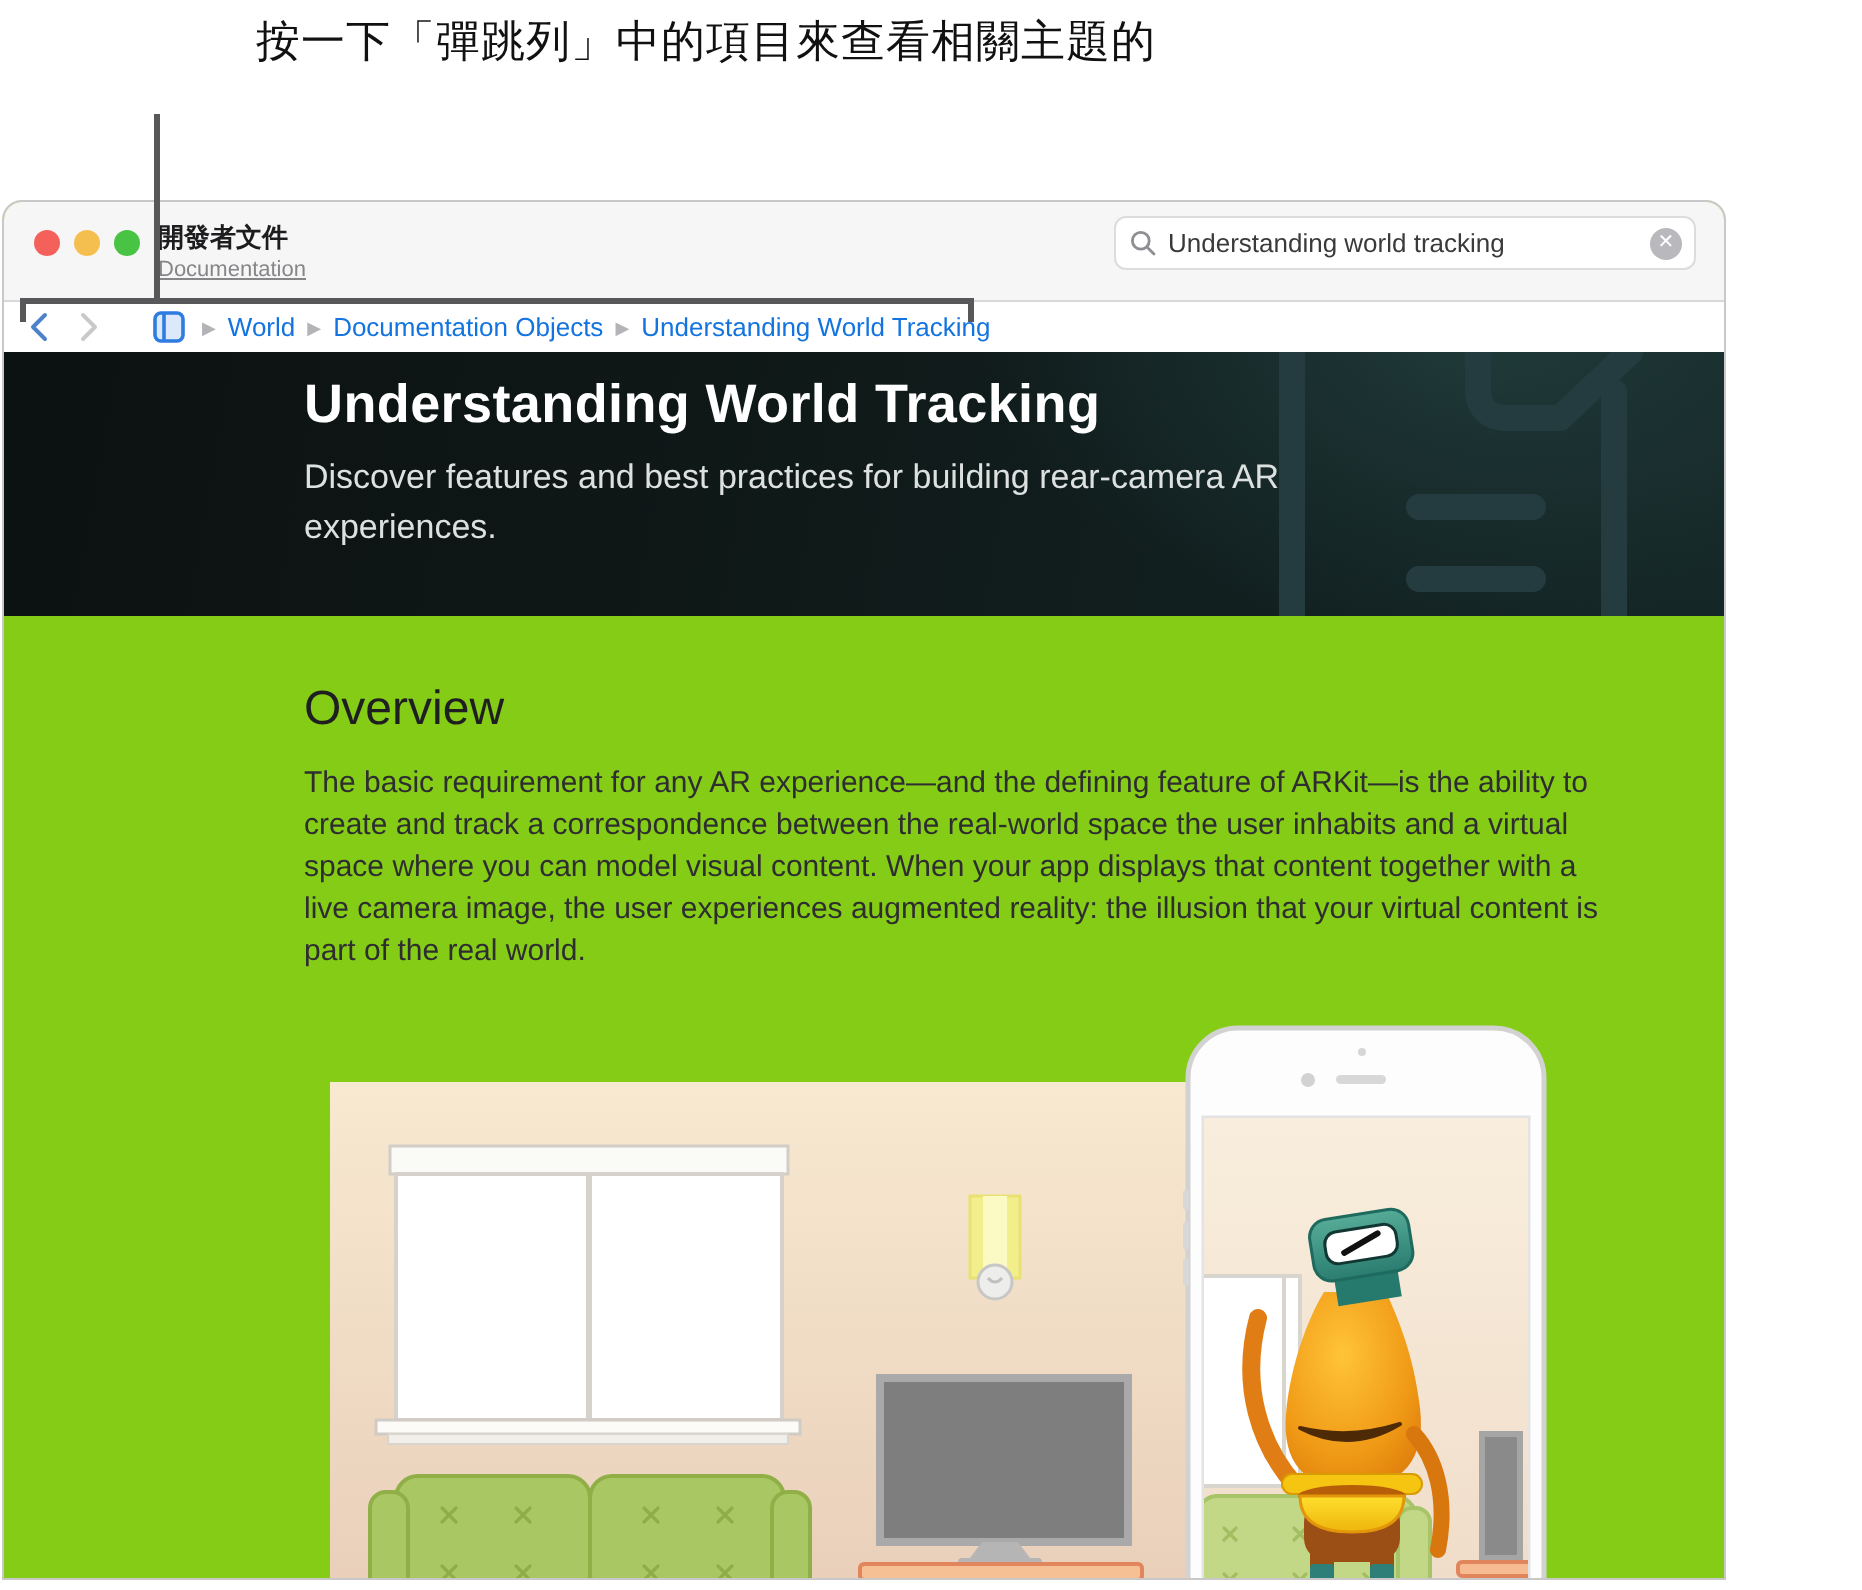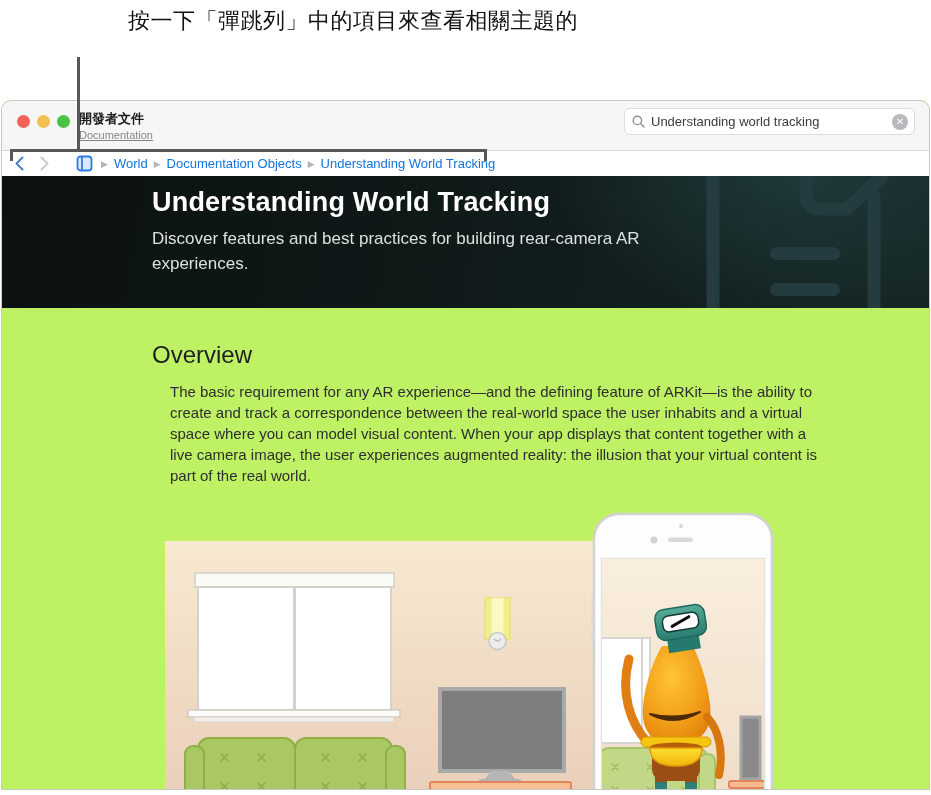--- a/index.html
+++ b/index.html
@@ -11,22 +11,22 @@
   .callout { position:absolute; left:104px; top:4px; z-index:60;
     font-size:22px; line-height:33px; font-weight:500; color:#111; letter-spacing:.5px;margin-left:24px; }
   .leader-line { position:absolute; left:77px; top:57px; width:2.5px; height:93px;
     background:#58585a; z-index:60; }
   .bracket { position:absolute; left:10px; top:149px; width:477px; height:12px; z-index:60; }
   .bracket .top { position:absolute; left:0; top:0; width:100%; height:3px; background:#58585a; }
   .bracket .tick-l { position:absolute; left:0; top:0; width:3px; height:12px; background:#58585a; }
   .bracket .tick-r { position:absolute; right:0; top:0; width:3px; height:12px; background:#58585a; }
 
   
-  .app-window { position:absolute; left:1px; top:100px; width:929px; height:690px;
-    background:#bef264; border:1px solid #c8c8c8; border-radius:10px 10px 0 0; overflow:hidden; }
+  .app-window { position:absolute; left:1px; top:100px; width:862px; height:690px;
+    background:#84cc16; border:1px solid #c8c8c8; border-radius:10px 10px 0 0; overflow:hidden; }
 
   .titlebar { position:relative; height:50px; background:#f6f6f6; border-bottom:1px solid #d8d8d8; }
   .traffic { position:absolute; top:13.5px; left:15px; display:flex; gap:7px; }
   .traffic span { width:13px; height:13px; border-radius:50%; display:block; }
   .t-red { background:#f4615a; } .t-yellow { background:#f5bf4f; } .t-green { background:#48c344; }
   .win-title { position:absolute; left:77px; top:9px; }
   .win-title .main { font-size:13px; font-weight:700; color:#1d1d1f; }
   .win-title .sub { font-size:11px; color:#868689; margin-top:1px;text-decoration:underline; }
 
   .searchbox { position:absolute; right:14px; top:7px; width:291px; height:27px;
@@ -50,21 +50,21 @@
       radial-gradient(ellipse 420px 260px at 86% -10%, rgba(45,82,82,.5), rgba(45,82,82,0) 60%),
       linear-gradient(100deg, #0c1111 0%, #0f1918 45%, #122020 75%, #152626 100%); }
   .hero h1 { position:absolute; left:150px; top:11px; color:#fff; font-size:27px; font-weight:600;
     letter-spacing:.2px; }
   .hero p { position:absolute; left:150px; top:50px; width:545px; color:#dce1e0;
     font-size:17px; line-height:25px; font-weight:400; }
   .hero-art { position:absolute; right:0; top:0; height:132px; }
 
   
   .content h2 { position:absolute; left:150px; top:240px; font-size:24px; font-weight:400; color:#1f1f21; }
-  .content .body-text { position:absolute; left:168px; top:280px; width:650px;
+  .content .body-text { position:absolute; left:150px; top:280px; width:650px;
     font-size:15px; line-height:21px; color:#2e2e30; }
 
   .illustration { position:absolute; left:0; top:405px; width:929px; height:290px; }
 </style>
 </head>
 <body>
 
 <div class="stage">
 
   <div class="callout">

